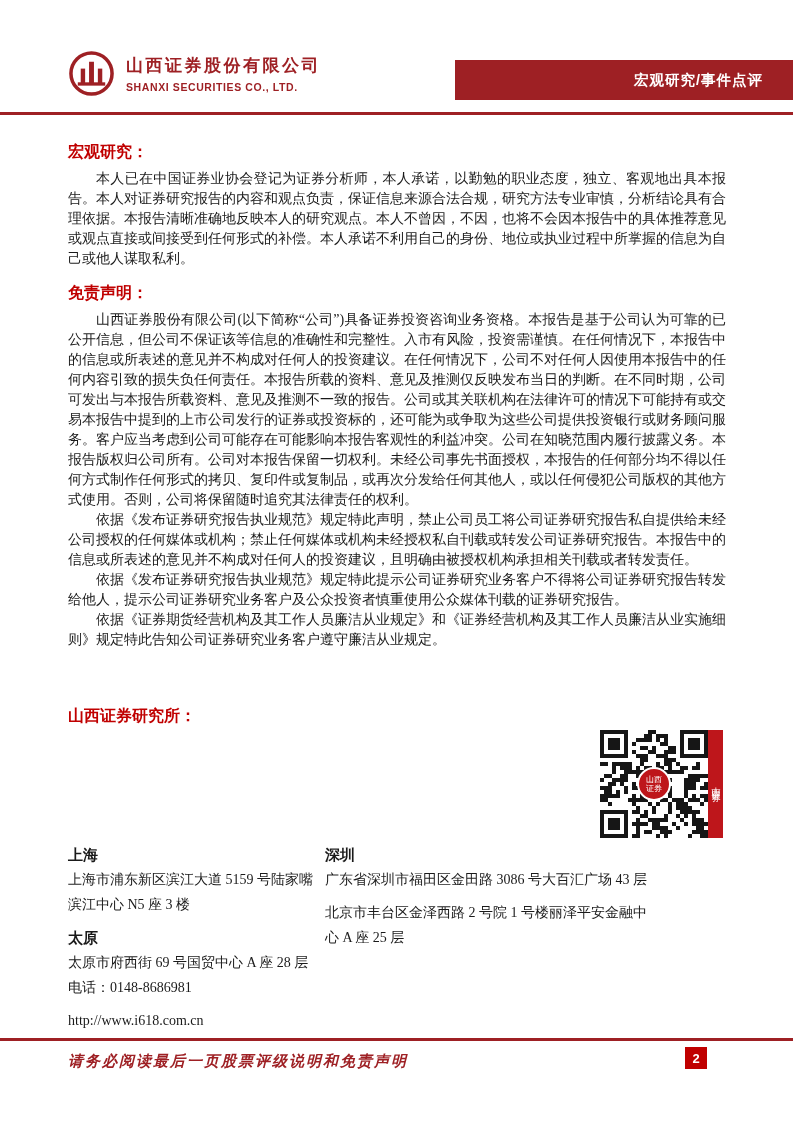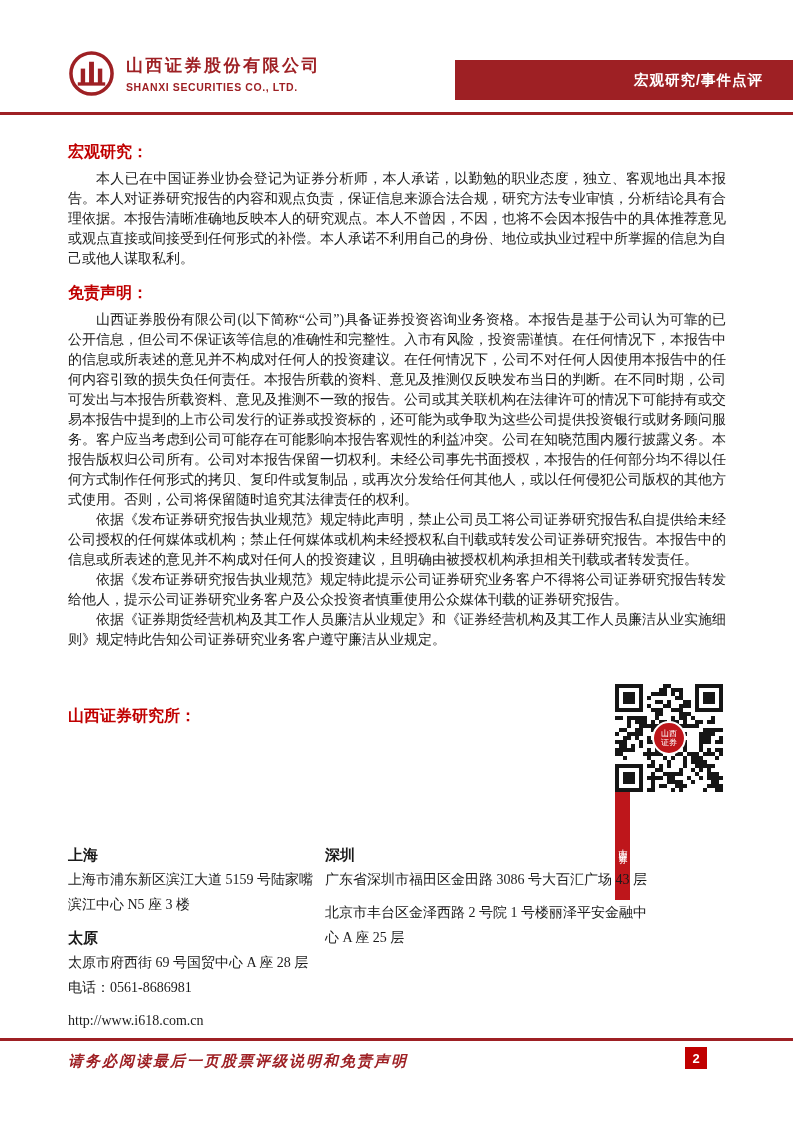--- a/index.html
+++ b/index.html
@@ -42,21 +42,21 @@
     font-size:14px; line-height:20px; text-align:justify; text-indent:2em; color:#1a1a1a;
   }
 
   .institute-title {
     position:absolute; top:706px; left:68px;
     font-family:"Liberation Sans","DejaVu Sans",sans-serif; font-weight:bold;
     font-size:16px; color:#c00000;
   }
 
   
-  .qr-widget { position:absolute; top:684px; right:70px; display:flex;flex-direction:column; }
+  .qr-widget { position:absolute; top:730px; right:70px; display:flex; }
   .qr-grid { position:relative; width:108px; height:108px; background:#ffffff; }
   .qr-grid i { position:absolute; width:4px; height:4px; background:#161616; }
   .qr-badge {
     position:absolute; left:50%; top:50%; transform:translate(-50%,-50%);
     width:34px; height:34px; border-radius:50%; background:#be161b; border:2px solid #ffffff;
     display:flex; align-items:center; justify-content:center;
   }
   .qr-badge span {
     color:#ffffff; font-size:8px; line-height:9px; width:18px; text-align:center;
     font-family:"Liberation Sans","DejaVu Sans",sans-serif; word-break:break-all;
@@ -496,21 +496,21 @@
 
   <div class="offices">
     <div class="col-left">
       <div class="office-block">
         <div class="office-city">上海</div>
         <div class="office-addr">上海市浦东新区滨江大道 5159 号陆家嘴滨江中心 N5 座 3 楼</div>
       </div>
       <div class="office-block">
         <div class="office-city">太原</div>
         <div class="office-addr">太原市府西街 69 号国贸中心 A 座 28 层</div>
-        <div class="office-phone">电话：0561-8686981</div>
+        <div class="office-phone">电话：0148-8686981</div>
       </div>
       <div class="office-site">http://www.i618.com.cn</div>
     </div>
     <div class="col-right">
       <div class="office-block">
         <div class="office-city">深圳</div>
         <div class="office-addr">广东省深圳市福田区金田路 3086 号大百汇广场 43 层</div>
       </div>
       <div class="office-block">
         <div class="office-addr">北京市丰台区金泽西路 2 号院 1 号楼丽泽平安金融中心 A 座 25 层</div>

